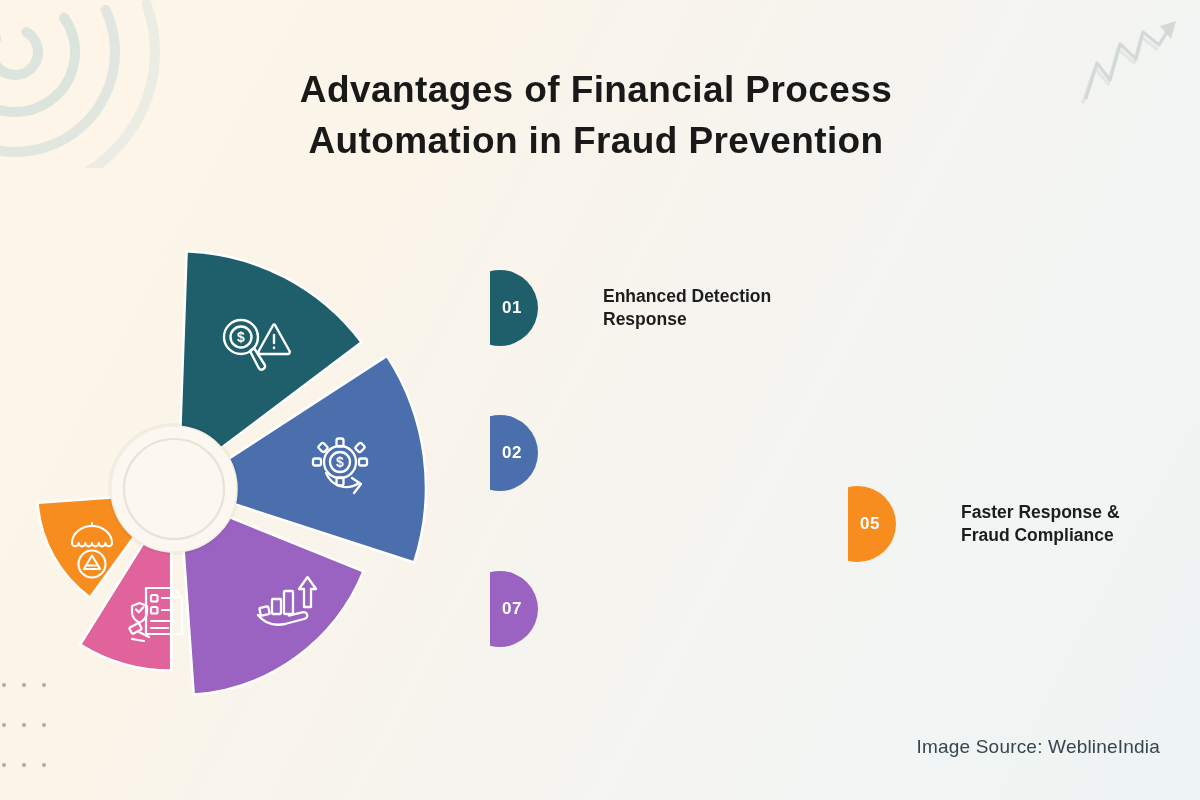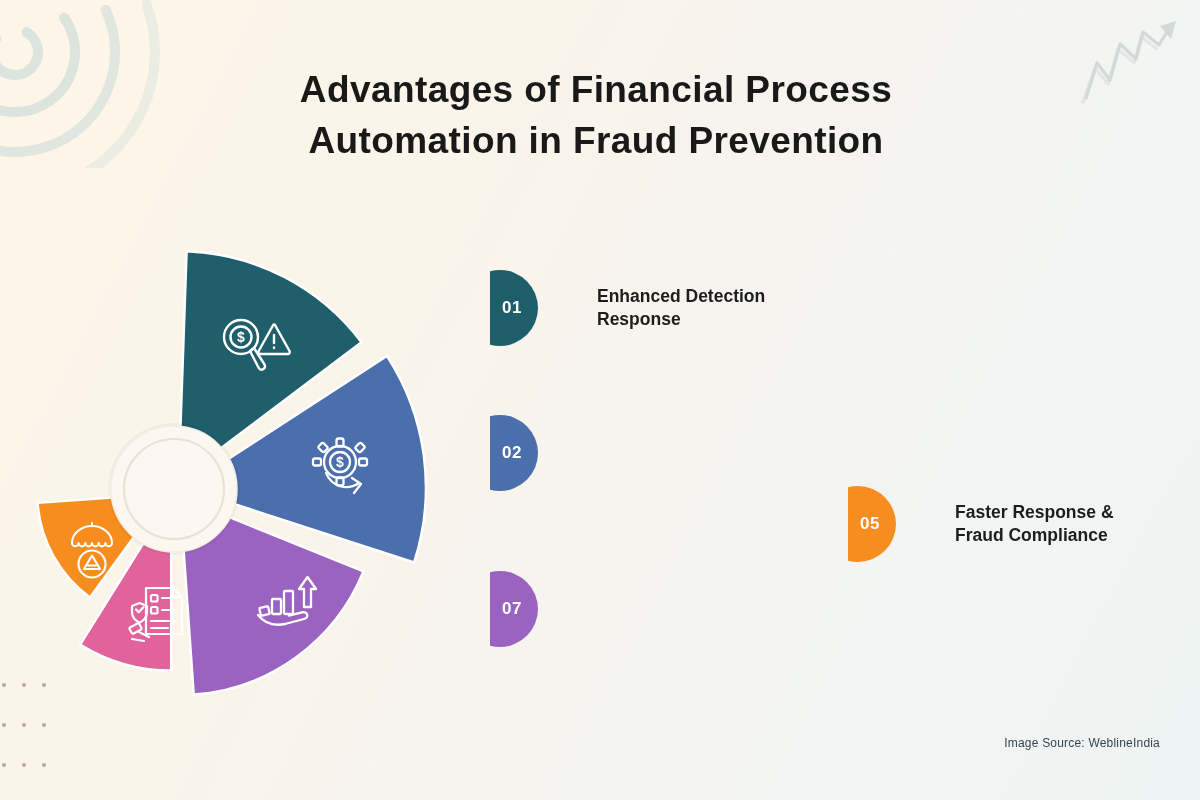--- a/index.html
+++ b/index.html
@@ -13,33 +13,33 @@
   .title{
     position:absolute;top:64px;left:0;right:8px;
     text-align:center;
     font-size:37px;line-height:51px;font-weight:700;
     color:#191919;letter-spacing:.4px;
     margin:0;
   }
   .pie-layer{position:absolute;left:0;top:0;pointer-events:none;}
   .decor{position:absolute;pointer-events:none;}
   .seg-icon{position:absolute;transform:translate(-50%,-50%);}
-  .legend-item{position:absolute;display:flex;align-items:center;gap:20px;}
+  .legend-item{position:absolute;display:flex;align-items:center;gap:26px;}
   .badge{position:relative;width:48px;height:76px;overflow:hidden;flex:0 0 auto;}
   .badge .disc{position:absolute;left:-28px;top:0;width:76px;height:76px;border-radius:50%;}
   .badge .num{
     position:absolute;inset:0;display:flex;align-items:center;justify-content:center;
     color:#ffffff;font-size:17px;font-weight:700;letter-spacing:.5px;padding-right:4px;
   }
   .legend-text{
     font-size:17.5px;font-weight:700;line-height:23px;color:#1d1d1d;white-space:nowrap;margin-left:39px;
   }
   .source{
     position:absolute;top:736px;right:40px;
-    font-size:12px;font-weight:400;color:#36454e;letter-spacing:.2px;
+    font-size:19px;font-weight:400;color:#36454e;letter-spacing:.2px;
   }
 </style>
 </head>
 <body>
 
 <div class="canvas">
 
   <svg class="decor" style="left:-45px;top:-42px" width="210" height="210" viewBox="0 0 210 210">
     <g fill="none" stroke="#dce4de" stroke-width="10" stroke-linecap="round">
       <circle cx="60" cy="94" r="23" stroke-dasharray="110 35" transform="rotate(-60 60 94)"></circle>

